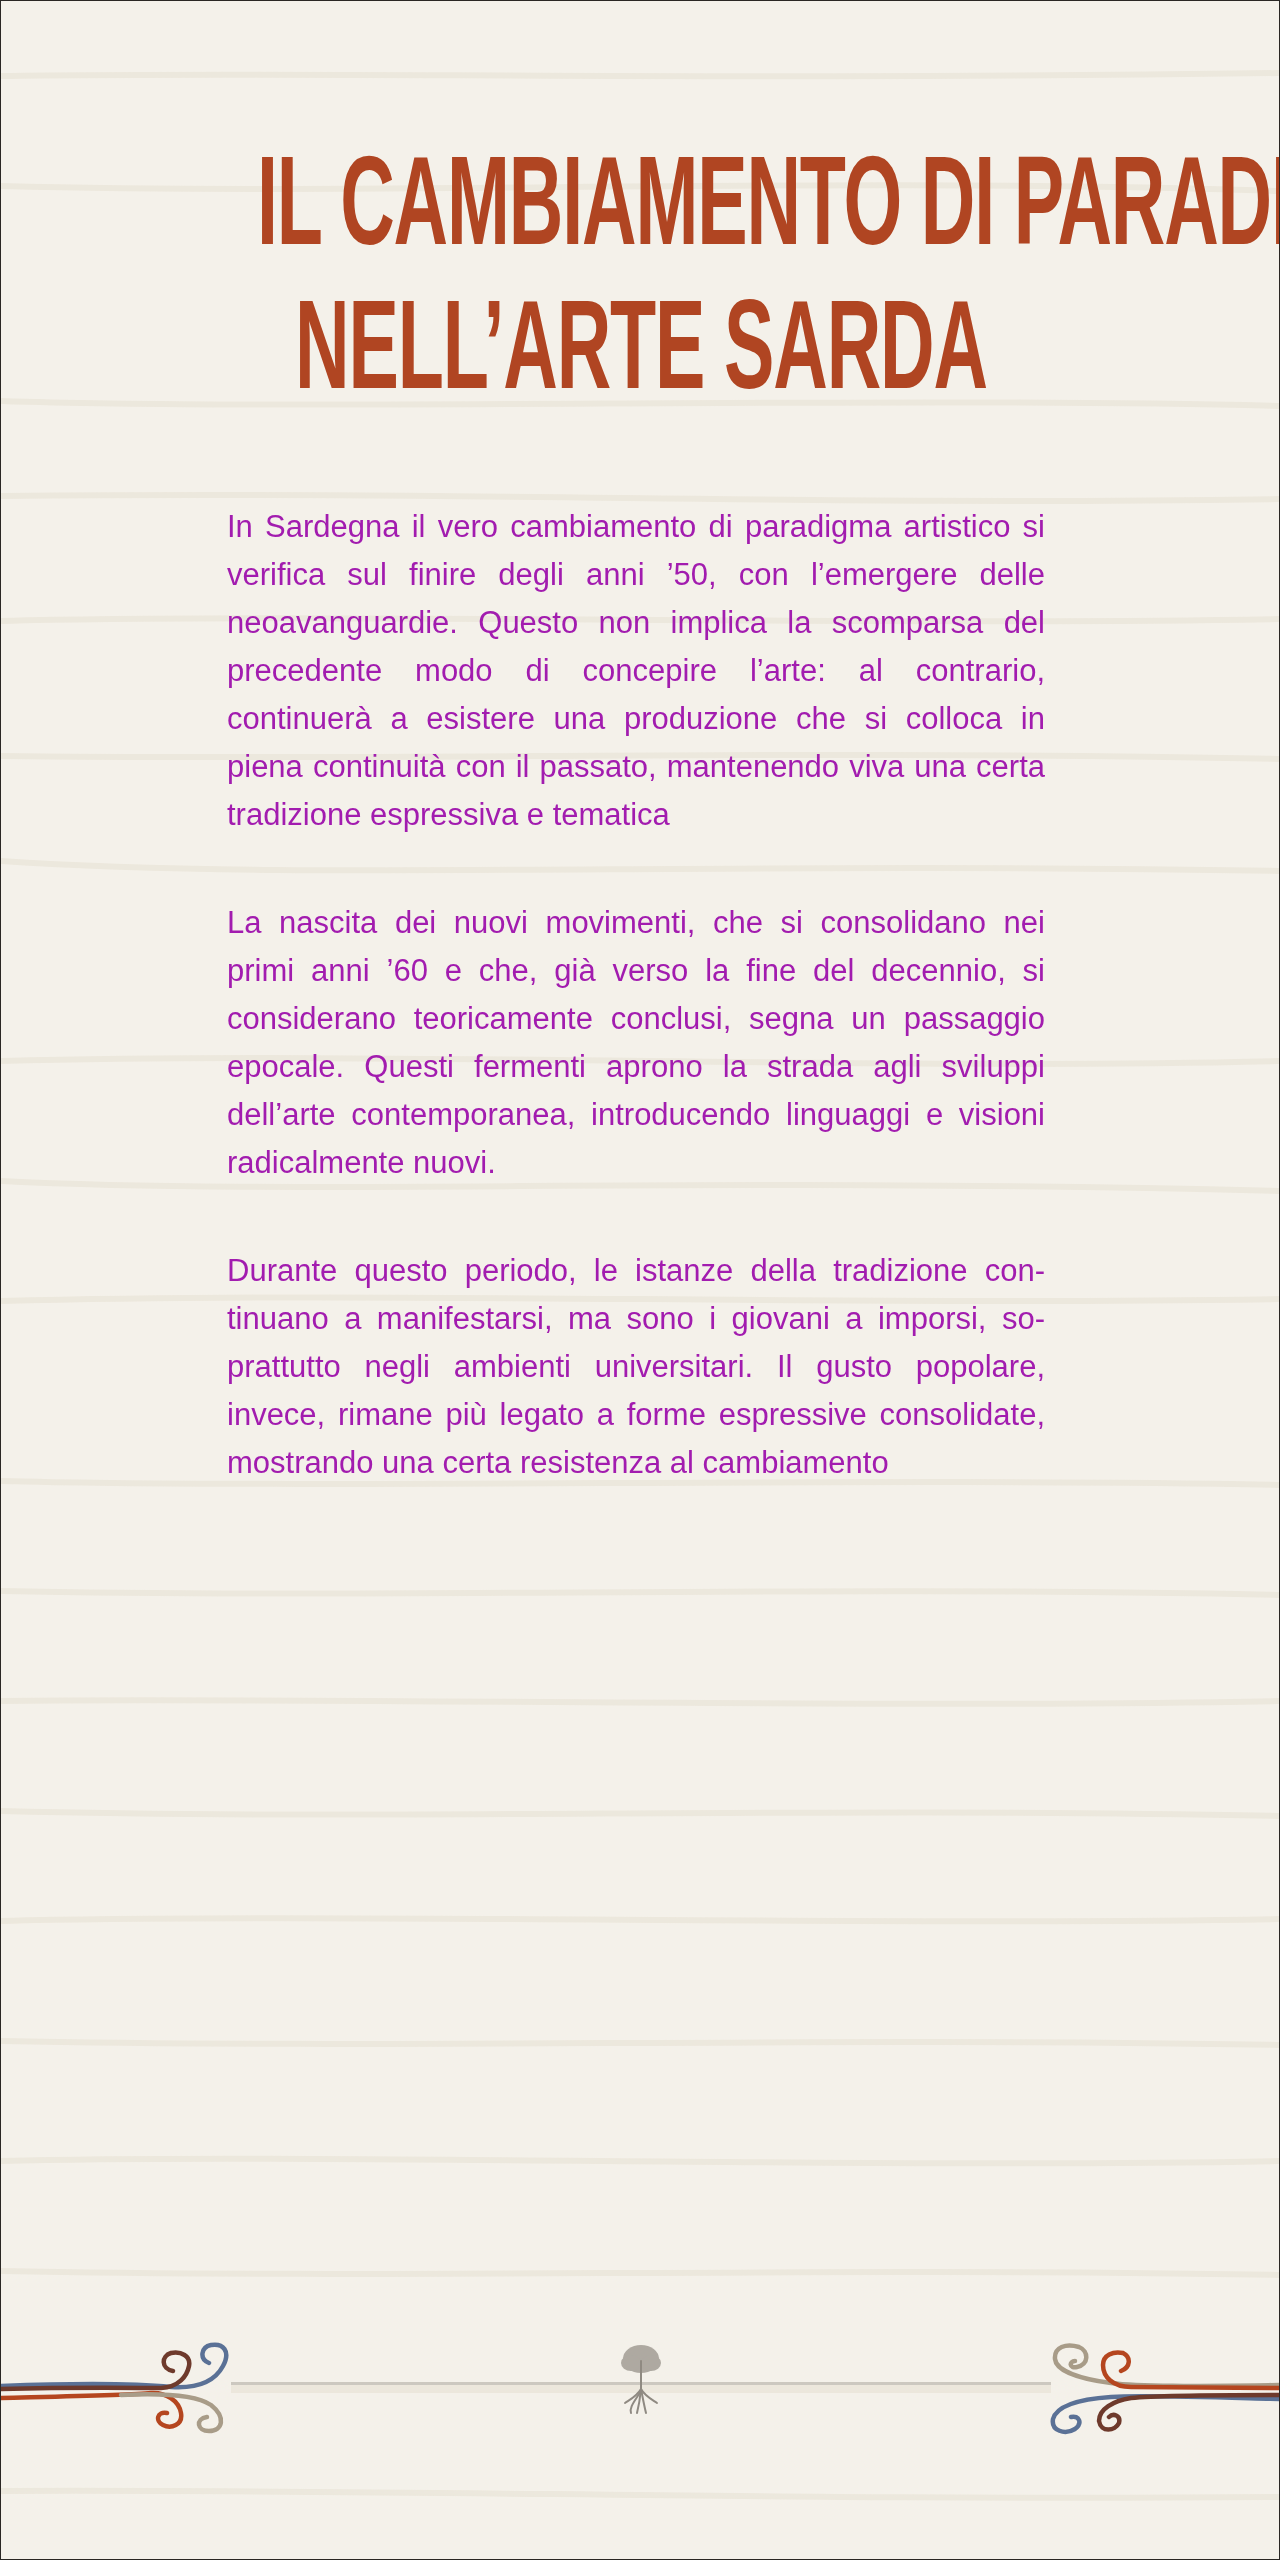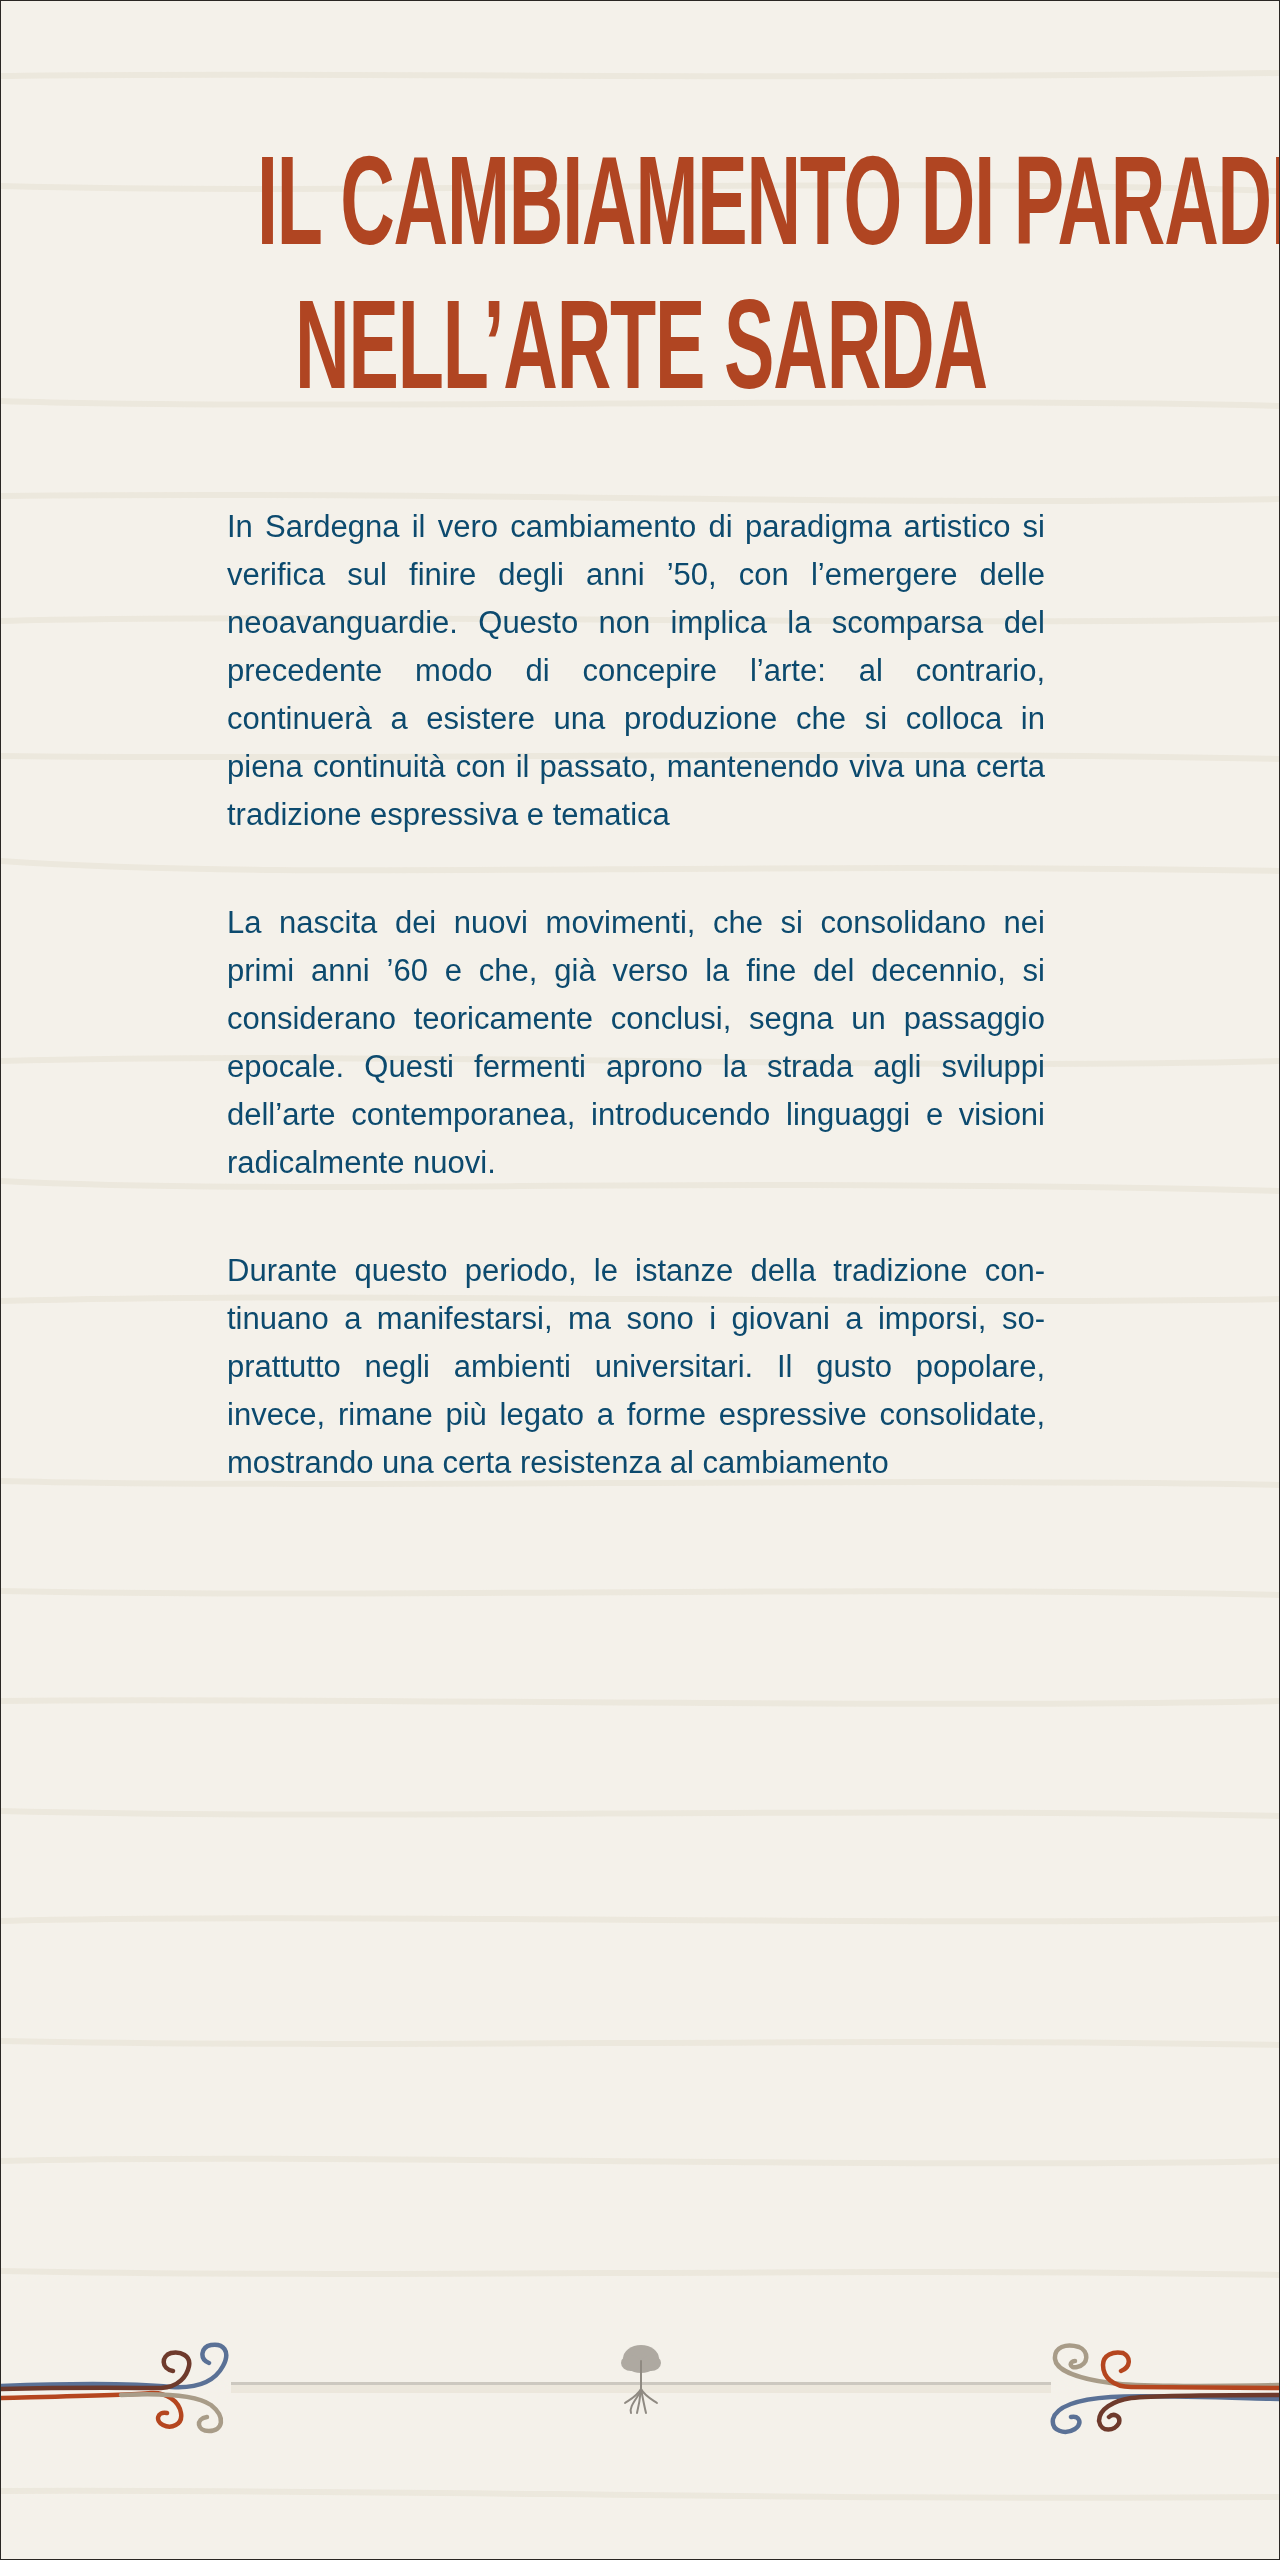--- a/index.html
+++ b/index.html
@@ -20,21 +20,21 @@
     text-align: center; color: #b04522;
     font-family: "Liberation Sans", sans-serif;
     font-weight: bold;
     font-size: 126px; line-height: 144px;
     letter-spacing: -2px;
     margin: 0;
   }
   .title .line { display: block; transform: scaleX(0.6); transform-origin: center; white-space: nowrap; }
   .body-text {
     position: absolute; left: 226px; top: 502px; width: 818px;
-    color: #0c4a6e;
+    color: #a21caf;
     font-family: "Liberation Sans", sans-serif;
     font-size: 31px; line-height: 48px;
     text-align: justify;
     hyphens: manual;
   }
   .body-text p { margin: 0 0 60px 0; }
   .footer { position: absolute; left: 0; top: 2320px; width: 1280px; height: 120px; }
   .rule { position: absolute; left: 230px; right: 230px; top: 61px; height: 3px; background: #ccc8c0; }
   .rule-shadow { position: absolute; left: 230px; right: 230px; top: 64px; height: 8px; background: #ece7dc; }
   .ornament { position: absolute; top: 0; width: 260px; height: 120px; }

